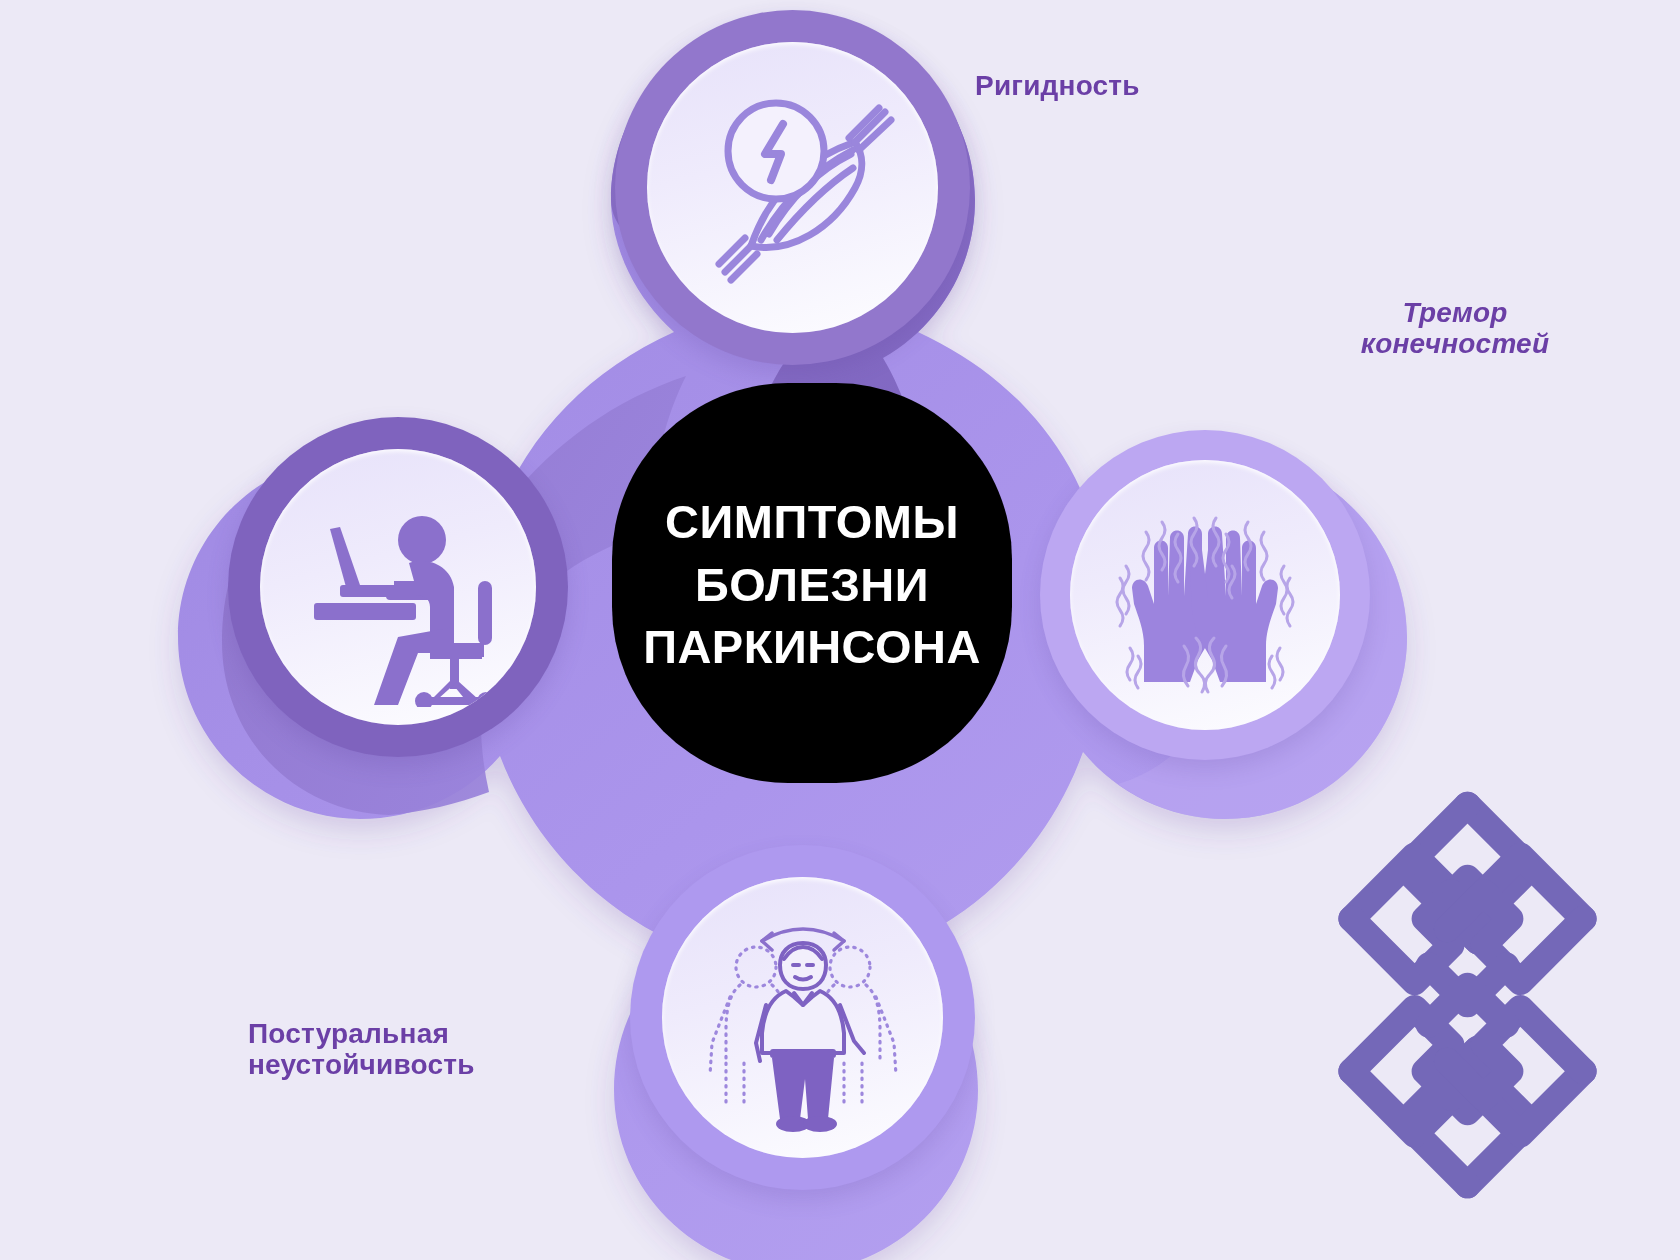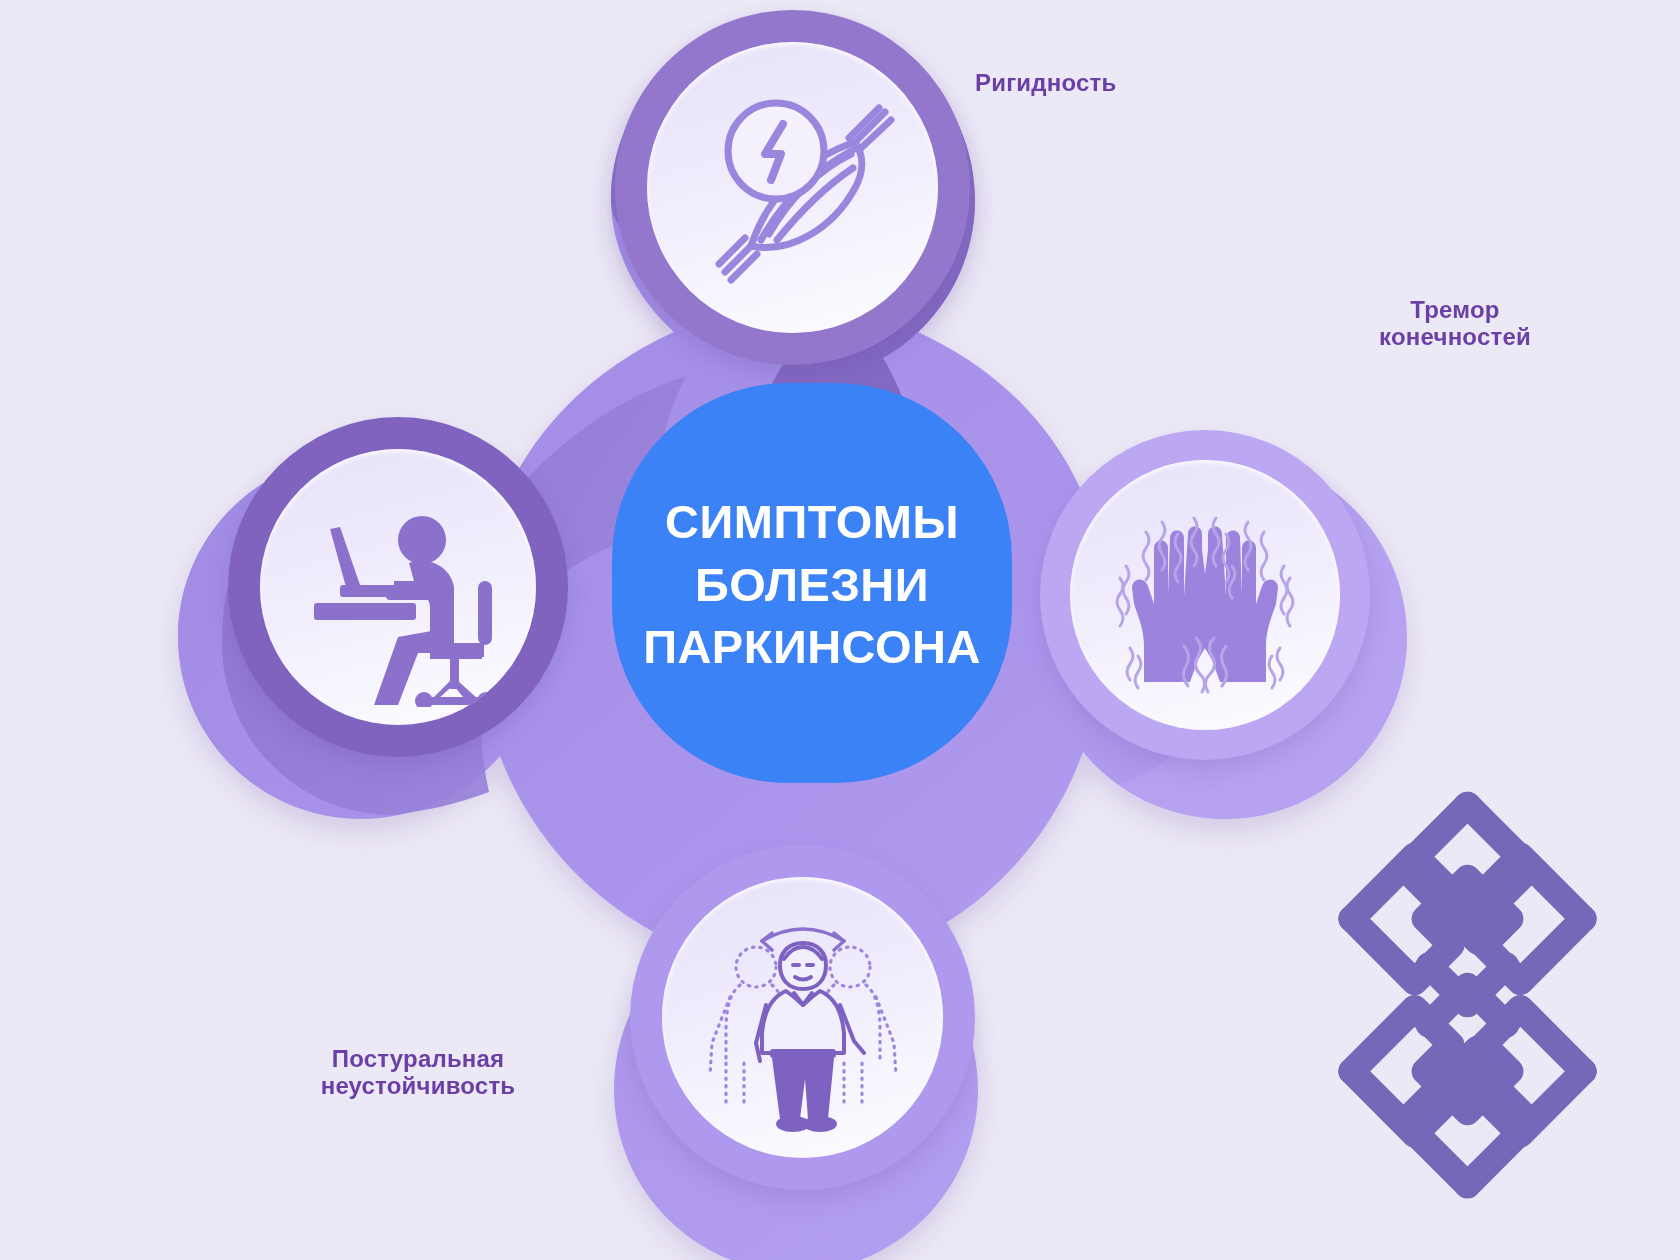--- a/index.html
+++ b/index.html
@@ -9,37 +9,37 @@
     font-family:"Liberation Sans","DejaVu Sans",sans-serif;
     overflow:hidden;
     position:relative;
   }
   #stage{position:absolute;left:0;top:0;width:1680px;height:1260px;}
 
   
   .label{
     position:absolute;
     color:#6B3FA6;
-    font-size:24px;
+    font-size:28px;
     font-weight:700;
     line-height:1.12;
     letter-spacing:0.2px;
     white-space:pre-line;
   }
   #label-rigidity{left:975px;top:70px;}
-  #label-tremor{left:1240px;top:297px;width:430px;text-align:center;}
+  #label-tremor{left:1240px;top:297px;width:430px;text-align:center;font-style:italic;}
   #label-hypokinesia{left:138px;top:310px;}
-  #label-postural{left:248px;top:1046px;width:340px;text-align:center;}
+  #label-postural{left:248px;top:1018px;width:340px;text-align:left;}
 
   
   #center-badge{
     position:absolute;
     left:612px;top:383px;
     width:400px;height:400px;
-    background:#3b82f6;
+    background:#000000;
     border-radius:44% 44% 44% 44% / 44% 44% 44% 44%;
     display:flex;align-items:center;justify-content:center;
     z-index:6;
   }
   #center-title{
     color:#FFFFFF;
     font-size:47px;
     font-weight:700;
     line-height:1.33;
     text-align:center;

